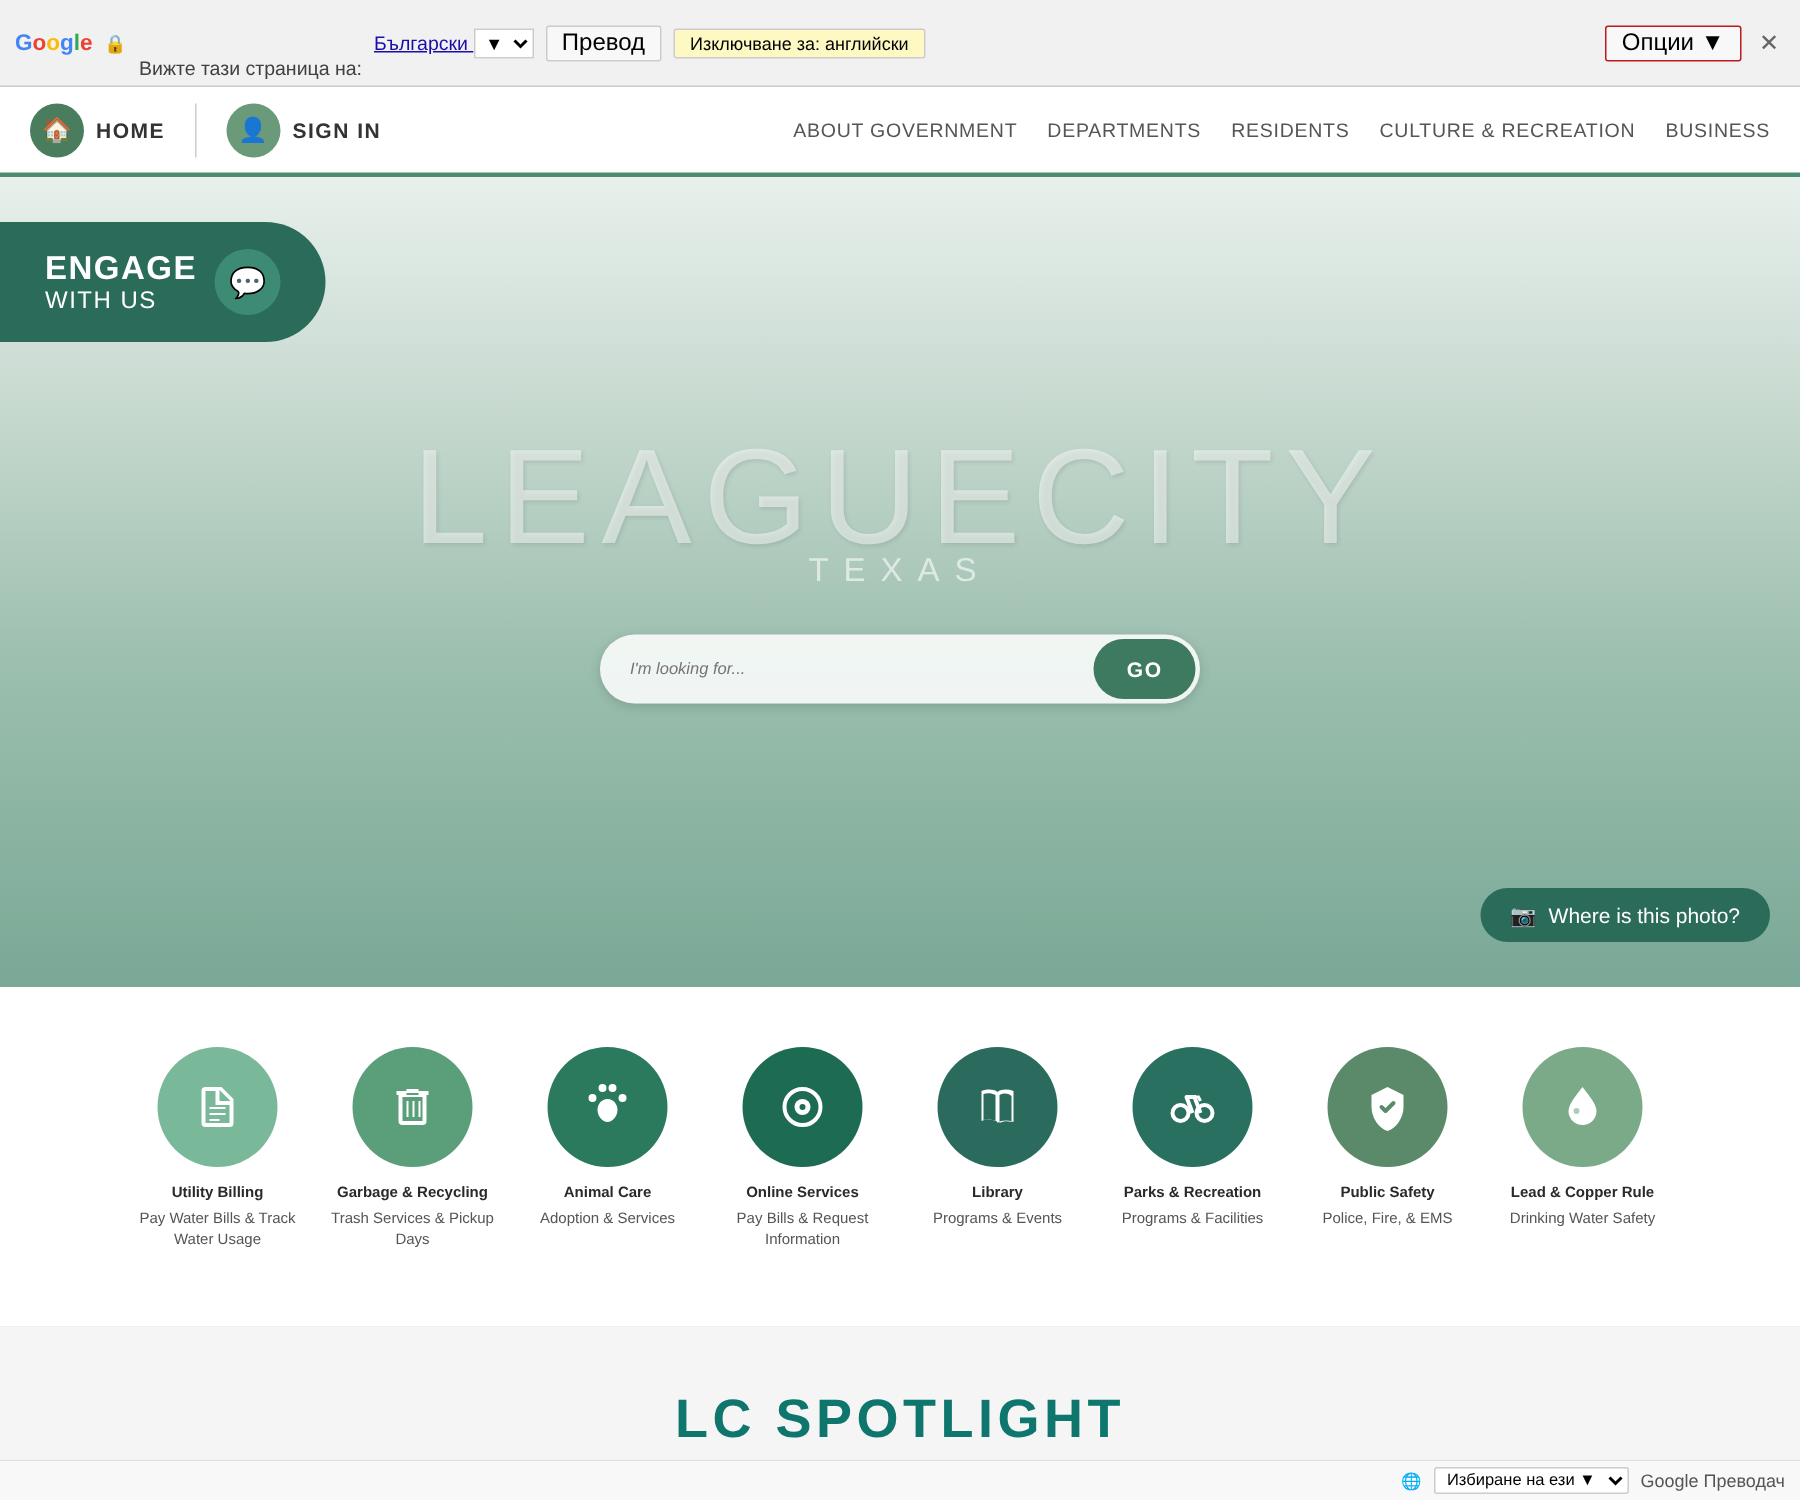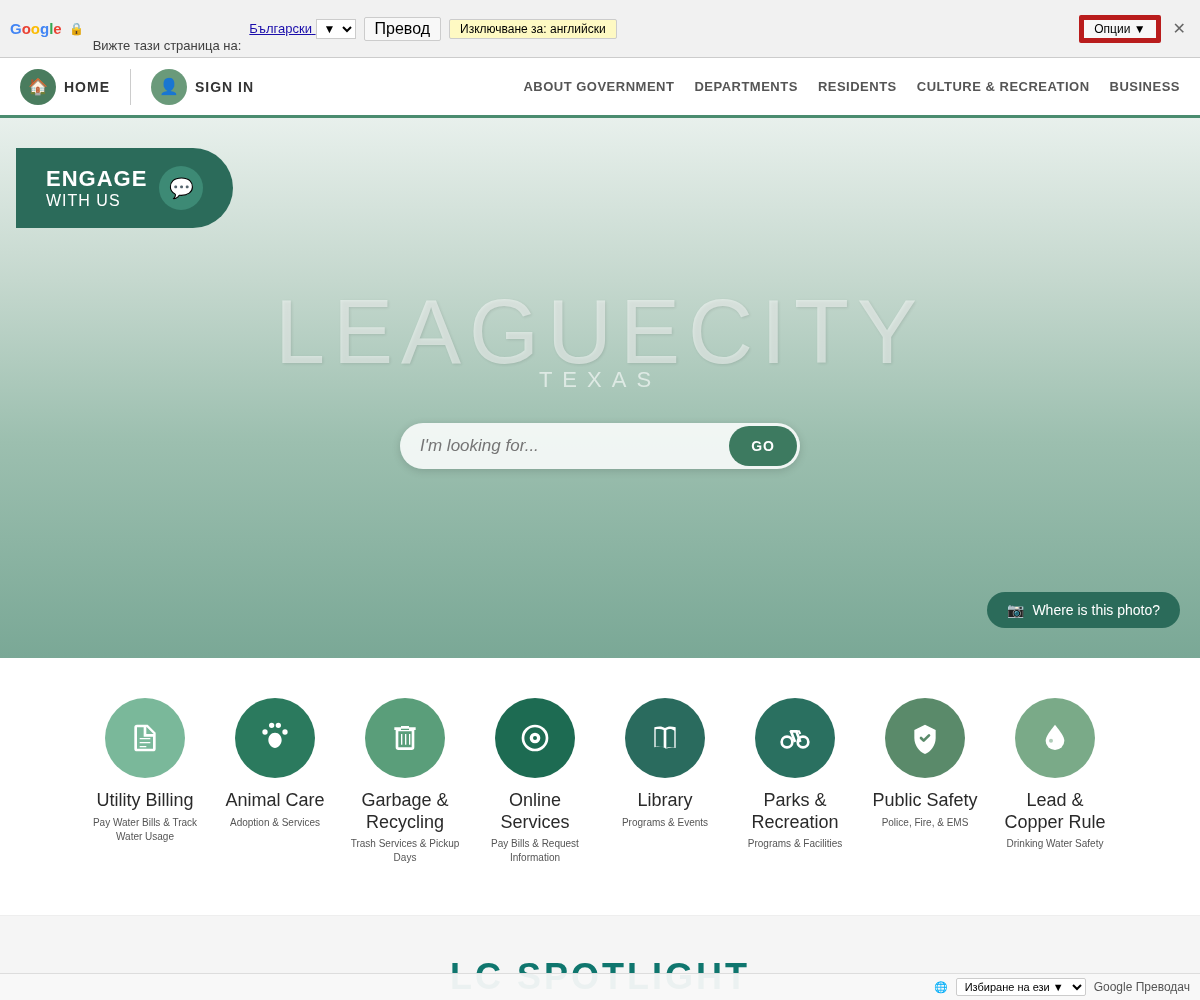--- a/index.html
+++ b/index.html
@@ -46,23 +46,23 @@
       background: #fef9c3;
       border: 1px solid #ccc;
       padding: 2px 10px;
       font-size: 12px;
       cursor: pointer;
       border-radius: 2px;
     }
     .translate-bar .options-btn {
       margin-left: auto;
       background: #f8f8f8;
-      border: 5px solid #b91c1c;
+      border: 1px solid #b91c1c;
       padding: 2px 10px;
-      font-size: 12px;
+      font-size: 16px;
       cursor: pointer;
       border-radius: 2px;
     }
     .translate-bar .close-btn {
       background: none;
       border: none;
       font-size: 16px;
       cursor: pointer;
       color: #666;
       padding: 0 4px;
@@ -127,21 +127,21 @@
       font-weight: bold;
       font-size: 14px;
       color: #333;
       letter-spacing: 1px;
     }
     .nav-links {
       margin-left: auto;
       display: flex;
       gap: 20px;
       font-size: 13px;
-      font-weight: bold;
+      font-weight: normal;
       color: #555;
       letter-spacing: 0.5px;
     }
     .nav-links a {
       color: #555;
       text-decoration: none;
       cursor: pointer;
     }
 
     
@@ -153,21 +153,21 @@
       flex-direction: column;
       align-items: center;
       justify-content: center;
       overflow: hidden;
     }
 
     
     .engage-btn {
       position: absolute;
       top: 30px;
-      left: 16px;
+      left: 0;
       background: #2b6b5a;
       color: white;
       border-radius: 0 40px 40px 0;
       padding: 18px 30px;
       display: flex;
       align-items: center;
       gap: 12px;
       cursor: pointer;
       border: none;
       z-index: 10;
@@ -218,21 +218,21 @@
       border-radius: 30px;
       overflow: hidden;
       box-shadow: 0 2px 8px rgba(0,0,0,0.15);
       width: 400px;
     }
     .search-input {
       flex: 1;
       border: none;
       background: transparent;
       padding: 12px 20px;
-      font-size: 17px;
+      font-size: 11px;
       font-style: italic;
       color: #888;
       outline: none;
     }
     .search-go-btn {
       background: #3d7a60;
       color: white;
       border: none;
       padding: 12px 22px;
       font-size: 14px;
@@ -292,22 +292,22 @@
     .icon-light-green { background: #7ab89a; }
     .icon-medium-green { background: #5a9e7a; }
     .icon-dark-teal { background: #2b7a5e; }
     .icon-darkest-teal { background: #1d6b52; }
     .icon-teal-alt { background: #2a6b5e; }
     .icon-bike-green { background: #2a7060; }
     .icon-shield-green { background: #5a8a6a; }
     .icon-copper-green { background: #7aaa88; }
 
     .quick-link-title {
-      font-size: 18px;
-      font-weight: normal;
+      font-size: 10px;
+      font-weight: bold;
       color: #2a2a2a;
       line-height: 1.2;
       margin-bottom: 4px;
     }
     .quick-link-sub {
       font-size: 10px;
       color: #555;
       line-height: 1.4;
     }
 
@@ -422,36 +422,36 @@
       <div class="quick-link-icon-wrap icon-light-green">
         <svg viewBox="0 0 24 24" fill="white" width="32" height="32">
           <path d="M14 2H6a2 2 0 0 0-2 2v16a2 2 0 0 0 2 2h12a2 2 0 0 0 2-2V8l-6-6zm-1 1.5L18.5 9H13V3.5zM6 20V4h5v7h7v9H6z"></path>
           <path d="M8 12h8v1H8zm0 3h8v1H8zm0 3h5v1H8z"></path>
         </svg>
       </div>
       <div class="quick-link-title">Utility Billing</div>
       <div class="quick-link-sub">Pay Water Bills &amp; Track Water Usage</div>
     </div>
     <div class="quick-link-item">
+      <div class="quick-link-icon-wrap icon-medium-green">
+        <svg viewBox="0 0 24 24" fill="white" width="32" height="32">
+          <path d="M9 3v1H4v2h1v13a2 2 0 0 0 2 2h10a2 2 0 0 0 2-2V6h1V4h-5V3H9zm0 2h6v1H9V5zM7 7h10v12H7V7zm2 2v8h1V9H9zm3 0v8h1V9h-1zm3 0v8h1V9h-1z"></path>
+        </svg>
+      </div>
+      <div class="quick-link-title">Garbage &amp; Recycling</div>
+      <div class="quick-link-sub">Trash Services &amp; Pickup Days</div>
+    </div>
+    <div class="quick-link-item">
       <div class="quick-link-icon-wrap icon-dark-teal">
         <svg viewBox="0 0 24 24" fill="white" width="32" height="32">
           <path d="M4.5 9.5a2 2 0 1 0 0-4 2 2 0 0 0 0 4zm5-5a2 2 0 1 0 0-4 2 2 0 0 0 0 4zm5 0a2 2 0 1 0 0-4 2 2 0 0 0 0 4zm5 5a2 2 0 1 0 0-4 2 2 0 0 0 0 4zm-2.5 4c0-3-2-5.5-5-5.5s-5 2.5-5 5.5c0 3 2.5 6 5 6s5-3 5-6z"></path>
         </svg>
       </div>
       <div class="quick-link-title">Animal Care</div>
       <div class="quick-link-sub">Adoption &amp; Services</div>
-    </div>
-    <div class="quick-link-item">
-      <div class="quick-link-icon-wrap icon-medium-green">
-        <svg viewBox="0 0 24 24" fill="white" width="32" height="32">
-          <path d="M9 3v1H4v2h1v13a2 2 0 0 0 2 2h10a2 2 0 0 0 2-2V6h1V4h-5V3H9zm0 2h6v1H9V5zM7 7h10v12H7V7zm2 2v8h1V9H9zm3 0v8h1V9h-1zm3 0v8h1V9h-1z"></path>
-        </svg>
-      </div>
-      <div class="quick-link-title">Garbage &amp; Recycling</div>
-      <div class="quick-link-sub">Trash Services &amp; Pickup Days</div>
     </div>
     <div class="quick-link-item">
       <div class="quick-link-icon-wrap icon-darkest-teal">
         <svg viewBox="0 0 24 24" fill="white" width="32" height="32">
           <circle cx="12" cy="12" r="9" stroke="white" stroke-width="2" fill="none"></circle>
           <circle cx="12" cy="12" r="4" fill="white"></circle>
           <circle cx="12" cy="12" r="1.5" fill="#1d6b52"></circle>
         </svg>
       </div>
       <div class="quick-link-title">Online Services</div>

